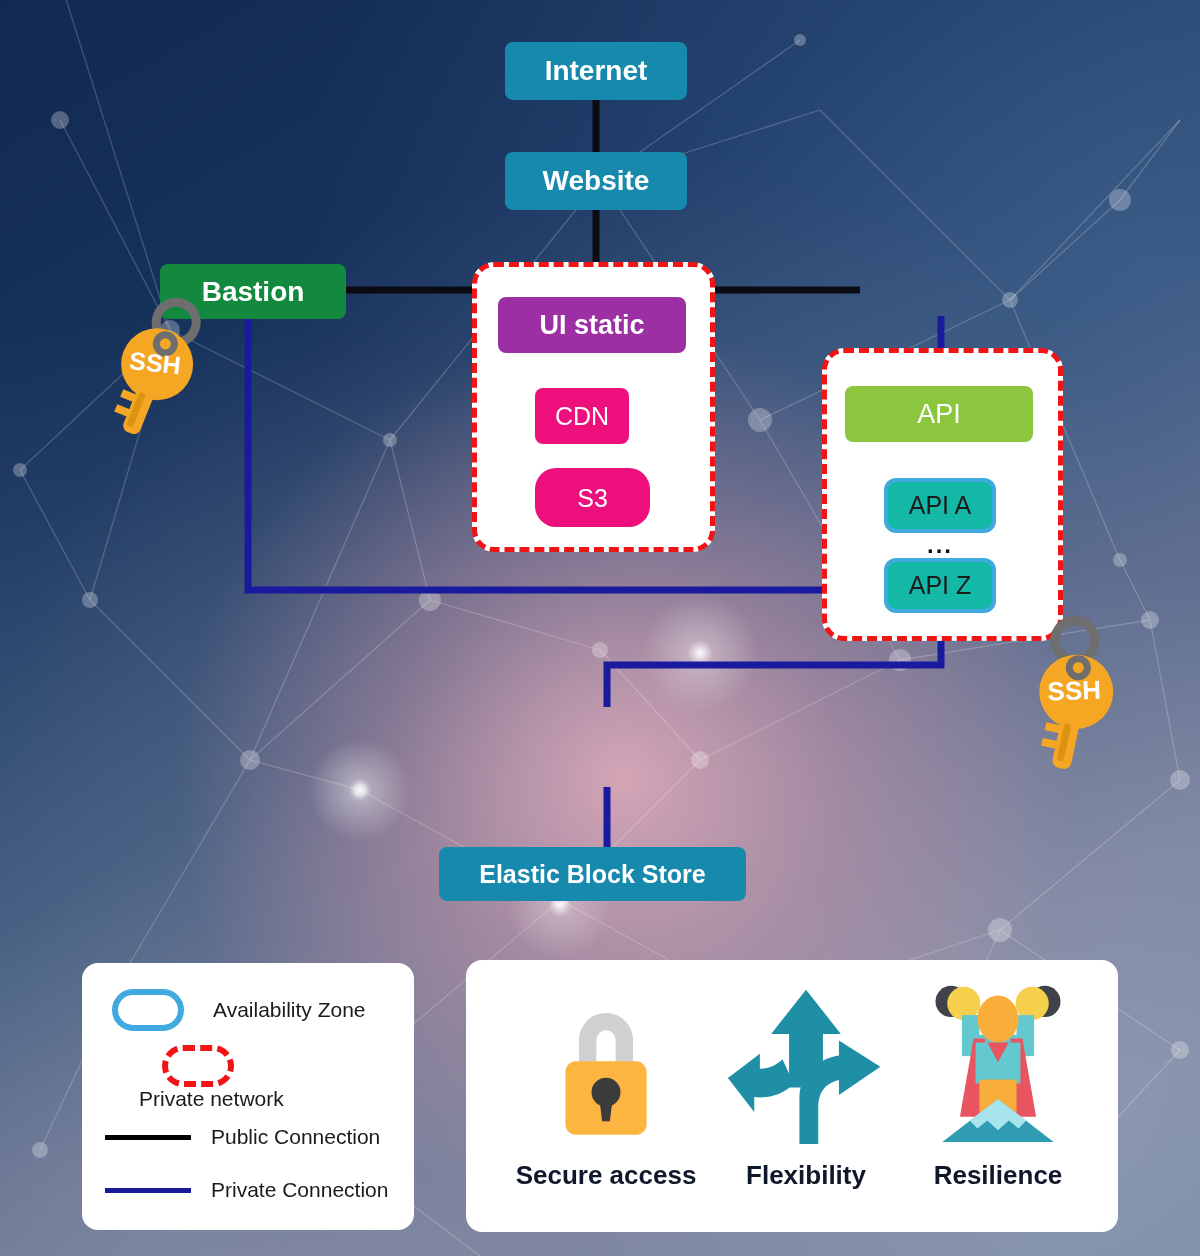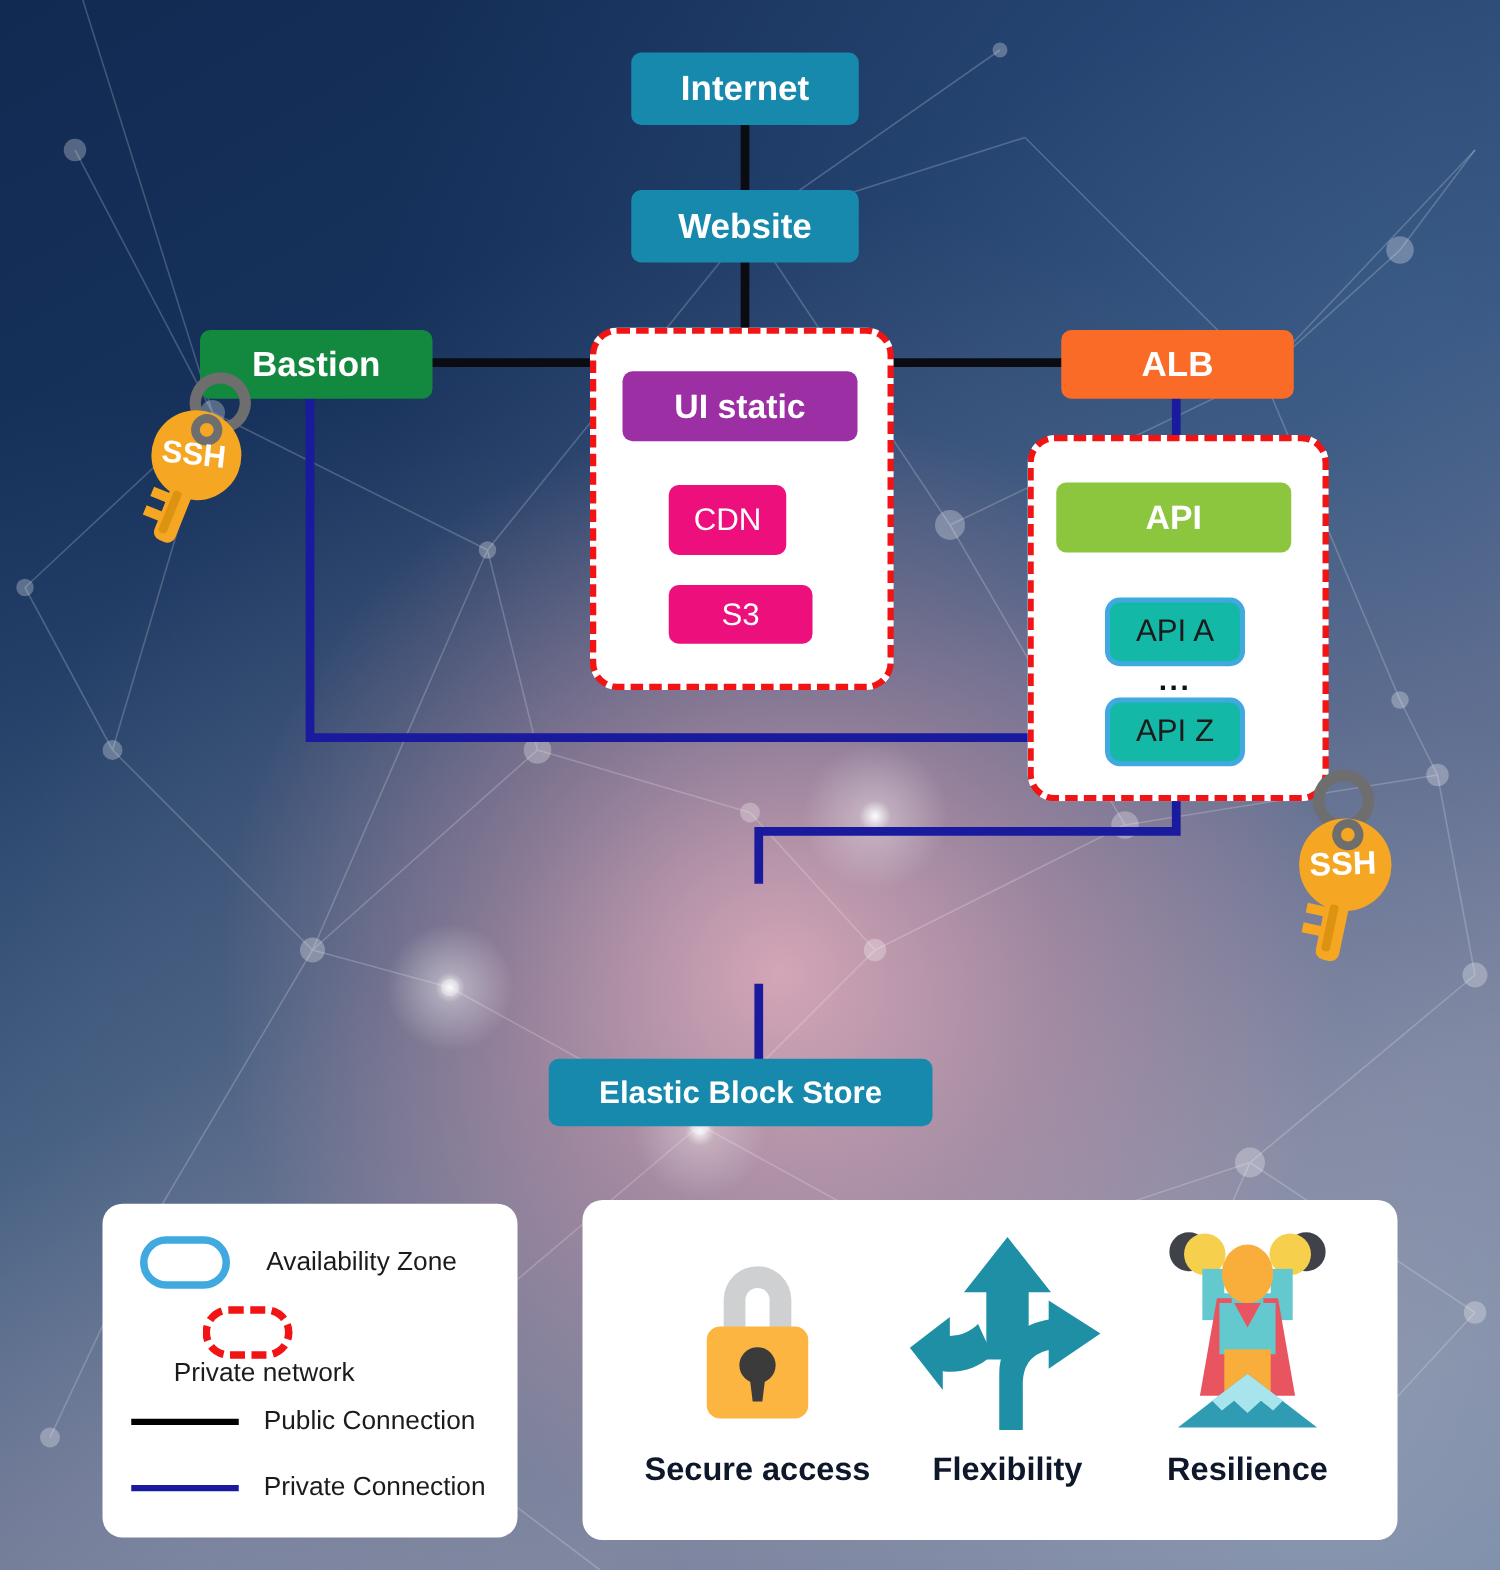--- a/index.html
+++ b/index.html
@@ -198,29 +198,28 @@
 
   <div class="privnet" style="left:472px; top:262px; width:243px; height:290px;"></div>
   <div class="privnet" style="left:822px; top:348px; width:241px; height:293px;"></div>
 
   <div class="node teal" style="left:505px; top:42px; width:182px; height:58px; font-size:28px;">Internet</div>
 
   <div class="node teal" style="left:505px; top:152px; width:182px; height:58px; font-size:28px;">Website</div>
 
   <div class="node green" style="left:160px; top:264px; width:186px; height:55px; font-size:28px;">Bastion</div>
 
-  <div class="node orange" style="left:849px; top:264px; width:186px; height:55px; font-size:28px;">ALB</div>
 
   <div class="node purple" style="left:498px; top:297px; width:188px; height:56px; font-size:27px;">UI static</div>
 
   <div class="node pink" style="left:535px; top:388px; width:94px; height:56px; font-size:25px;">CDN</div>
 
-  <div class="node pink" style="left:535px; top:468px; width:115px; height:47px; font-size:25px;">S3</div>
-
-  <div class="node lime" style="left:845px; top:386px; width:188px; height:56px; font-size:27px;font-weight:bold;">API</div>
+  <div class="node pink" style="left:535px; top:468px; width:115px; height:59px; font-size:25px;border-radius:21px;">S3</div>
+
+  <div class="node lime" style="left:845px; top:386px; width:188px; height:56px; font-size:27px;">API</div>
 
   <div class="az-box" style="left:884px; top:478px; width:112px; height:55px;">API A</div>
 
   <div class="dots" style="left:884px; top:533px; width:112px; height:24px; font-size:24px;">...</div>
 
   <div class="az-box" style="left:884px; top:558px; width:112px; height:55px;">API Z</div>
 
 
   <div class="node teal" style="left:439px; top:847px; width:307px; height:54px; font-size:25px;">Elastic Block Store</div>
 

